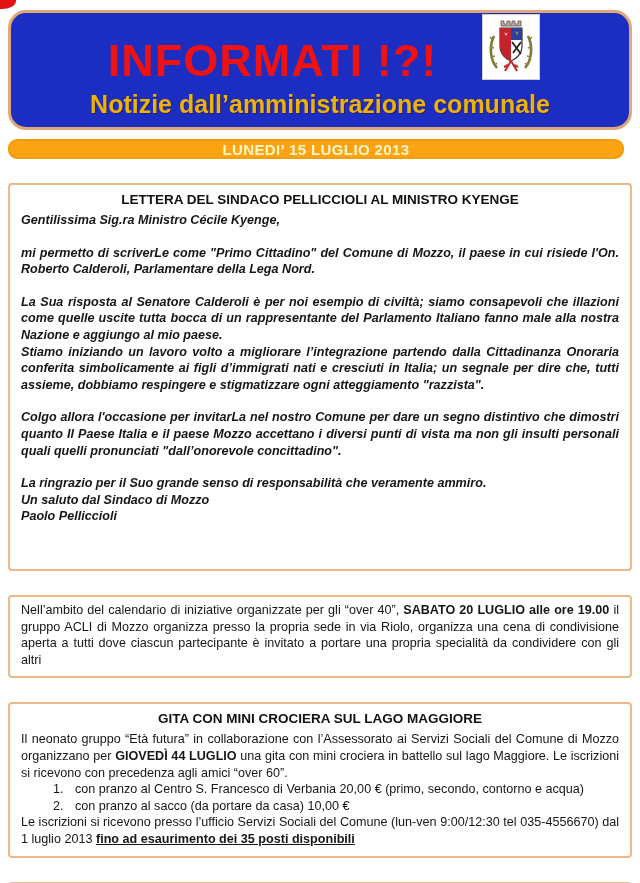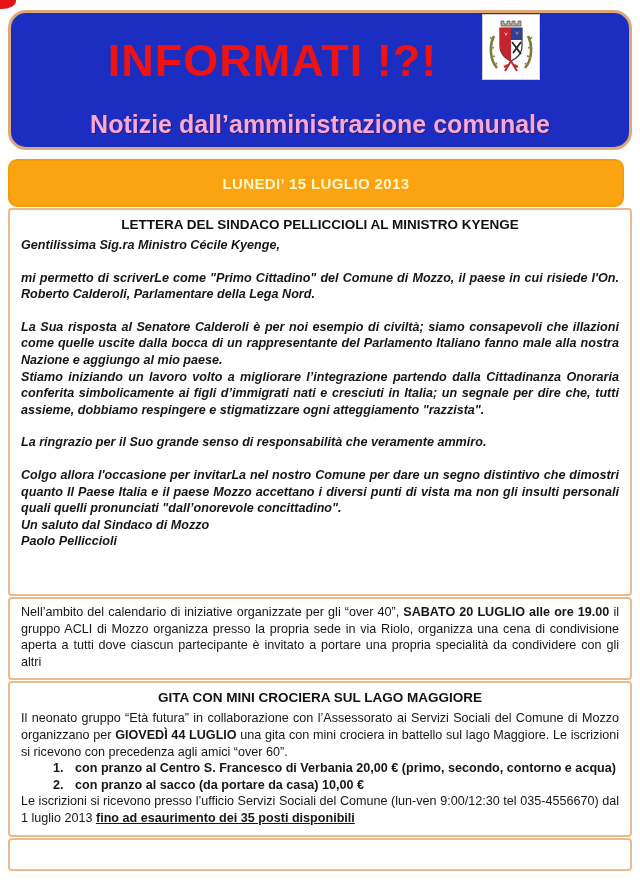--- a/index.html
+++ b/index.html
@@ -19,63 +19,63 @@
     width: 16px; height: 9px;
     background: #e31414;
     border-bottom-right-radius: 90%;
     z-index: 0;
   }
 
   
   .masthead {
     position: relative; z-index: 1;
     margin: 10px 8px 0 8px;
-    height: 140px;
+    height: 120px;
     background: #1c2ec1;
     border: 3px solid #dfa878;
     border-radius: 18px;
   }
   .masthead-title {
     position: absolute; top: 22px; left: 10px; right: 105px;
     text-align: center;
     font-size: 45px; font-weight: bold; letter-spacing: 1px;
     color: #ee1212;
     white-space: nowrap;
   }
   .masthead-subtitle {
     position: absolute; bottom: 8px; left: 0; right: 0;
     text-align: center;
     font-size: 25px; font-weight: bold;
-    color: #f9a8d4;
+    color: #eab308;
     text-shadow: 1px 1px 0 rgba(70,8,50,0.55);
     white-space: nowrap;
   }
   .crest {
     position: absolute; top: 1px; right: 89px;
     width: 58px; height: 66px;
     background: #ffffff;
     border: 1px solid #cfcfcf;
     display: flex; align-items: center; justify-content: center;
   }
 
   
   .date-banner {
     margin: 9px 16px 0 8px;
-    height: 48px;
+    height: 20px;
     background: #fba311;
     border: 2px solid #f39c0c;
     border-radius: 9px;
     display: flex; align-items: center; justify-content: center;
     color: #fdf7cb;
     font-size: 15px; font-weight: bold; letter-spacing: 0.4px;
   }
 
   
   .box {
-    margin: 1px 8px 0 8px;
+    margin: 24px 8px 0 8px;
     border: 2px solid #eab98c;
     border-radius: 4px;
     background: #ffffff;
     padding: 5px 11px 8px 11px;
   }
   .box h3 {
     margin: 2px 0 5px 0;
     text-align: center;
     font-size: 13.5px; font-weight: bold;
     color: #111111;
@@ -91,21 +91,21 @@
     font-style: italic;
     font-weight: bold;
   }
   .gap { margin-top: 16px !important; }
   .left { text-align: right; }
 
   ol.options {
     margin: 0; padding: 0 0 0 46px;
     font-size: 12.6px; line-height: 16.6px;
   }
-  ol.options li { padding-left: 8px; font-weight: bold; }
+  ol.options li { padding-left: 8px; }
 
   strong.bu { text-decoration: underline; }
   .informati { padding-bottom: 24px; } 
 </style>
 </head>
 <body>
 
 <div class="red-corner"></div>
 
 <header class="masthead">
@@ -134,24 +134,24 @@
 </header>
 
 <div class="date-banner">
   <span>LUNEDI’ 15 LUGLIO 2013</span>
 </div>
 
 <section class="box letter">
   <h3>LETTERA DEL SINDACO PELLICCIOLI AL MINISTRO KYENGE</h3>
   <p class="left">Gentilissima Sig.ra Ministro Cécile Kyenge,</p>
   <p class="gap">mi permetto di scriverLe come "Primo Cittadino" del Comune di Mozzo, il paese in cui risiede l'On. Roberto Calderoli, Parlamentare della Lega Nord.</p>
-  <p class="gap">La Sua risposta al Senatore Calderoli è per noi esempio di civiltà; siamo consapevoli che illazioni come quelle uscite dalla bocca di un rappresentante del Parlamento Italiano fanno male alla nostra Nazione e aggiungo al mio paese.</p>
+  <p class="gap">La Sua risposta al Senatore Calderoli è per noi esempio di civiltà; siamo consapevoli che illazioni come quelle uscite tutta bocca di un rappresentante del Parlamento Italiano fanno male alla nostra Nazione e aggiungo al mio paese.</p>
   <p>Stiamo iniziando un lavoro volto a migliorare l’integrazione partendo dalla Cittadinanza Onoraria conferita simbolicamente ai figli d’immigrati nati e cresciuti in Italia; un segnale per dire che, tutti assieme, dobbiamo respingere e stigmatizzare ogni atteggiamento "razzista".</p>
+  <p class="gap">Colgo allora l'occasione per invitarLa nel nostro Comune per dare un segno distintivo che dimostri quanto Il Paese Italia e il paese Mozzo accettano i diversi punti di vista ma non gli insulti personali quali quelli pronunciati "dall’onorevole concittadino".</p>
   <p class="gap left">La ringrazio per il Suo grande senso di responsabilità che veramente ammiro.</p>
-  <p class="gap">Colgo allora l'occasione per invitarLa nel nostro Comune per dare un segno distintivo che dimostri quanto Il Paese Italia e il paese Mozzo accettano i diversi punti di vista ma non gli insulti personali quali quelli pronunciati "dall’onorevole concittadino".</p>
   <p class="left">Un saluto dal Sindaco di Mozzo</p>
   <p class="left">Paolo Pelliccioli</p>
 </section>
 
 <section class="box">
   <p><span>Nell’ambito del calendario di iniziative organizzate per gli “over 40”, </span><strong>SABATO 20 LUGLIO alle ore 19.00</strong><span> il gruppo ACLI di Mozzo organizza presso la propria sede in via Riolo, organizza una cena di condivisione aperta a tutti dove ciascun partecipante è invitato a portare una propria specialità da condividere con gli altri</span></p>
 </section>
 
 <section class="box">
   <h3>GITA CON MINI CROCIERA SUL LAGO MAGGIORE</h3>

